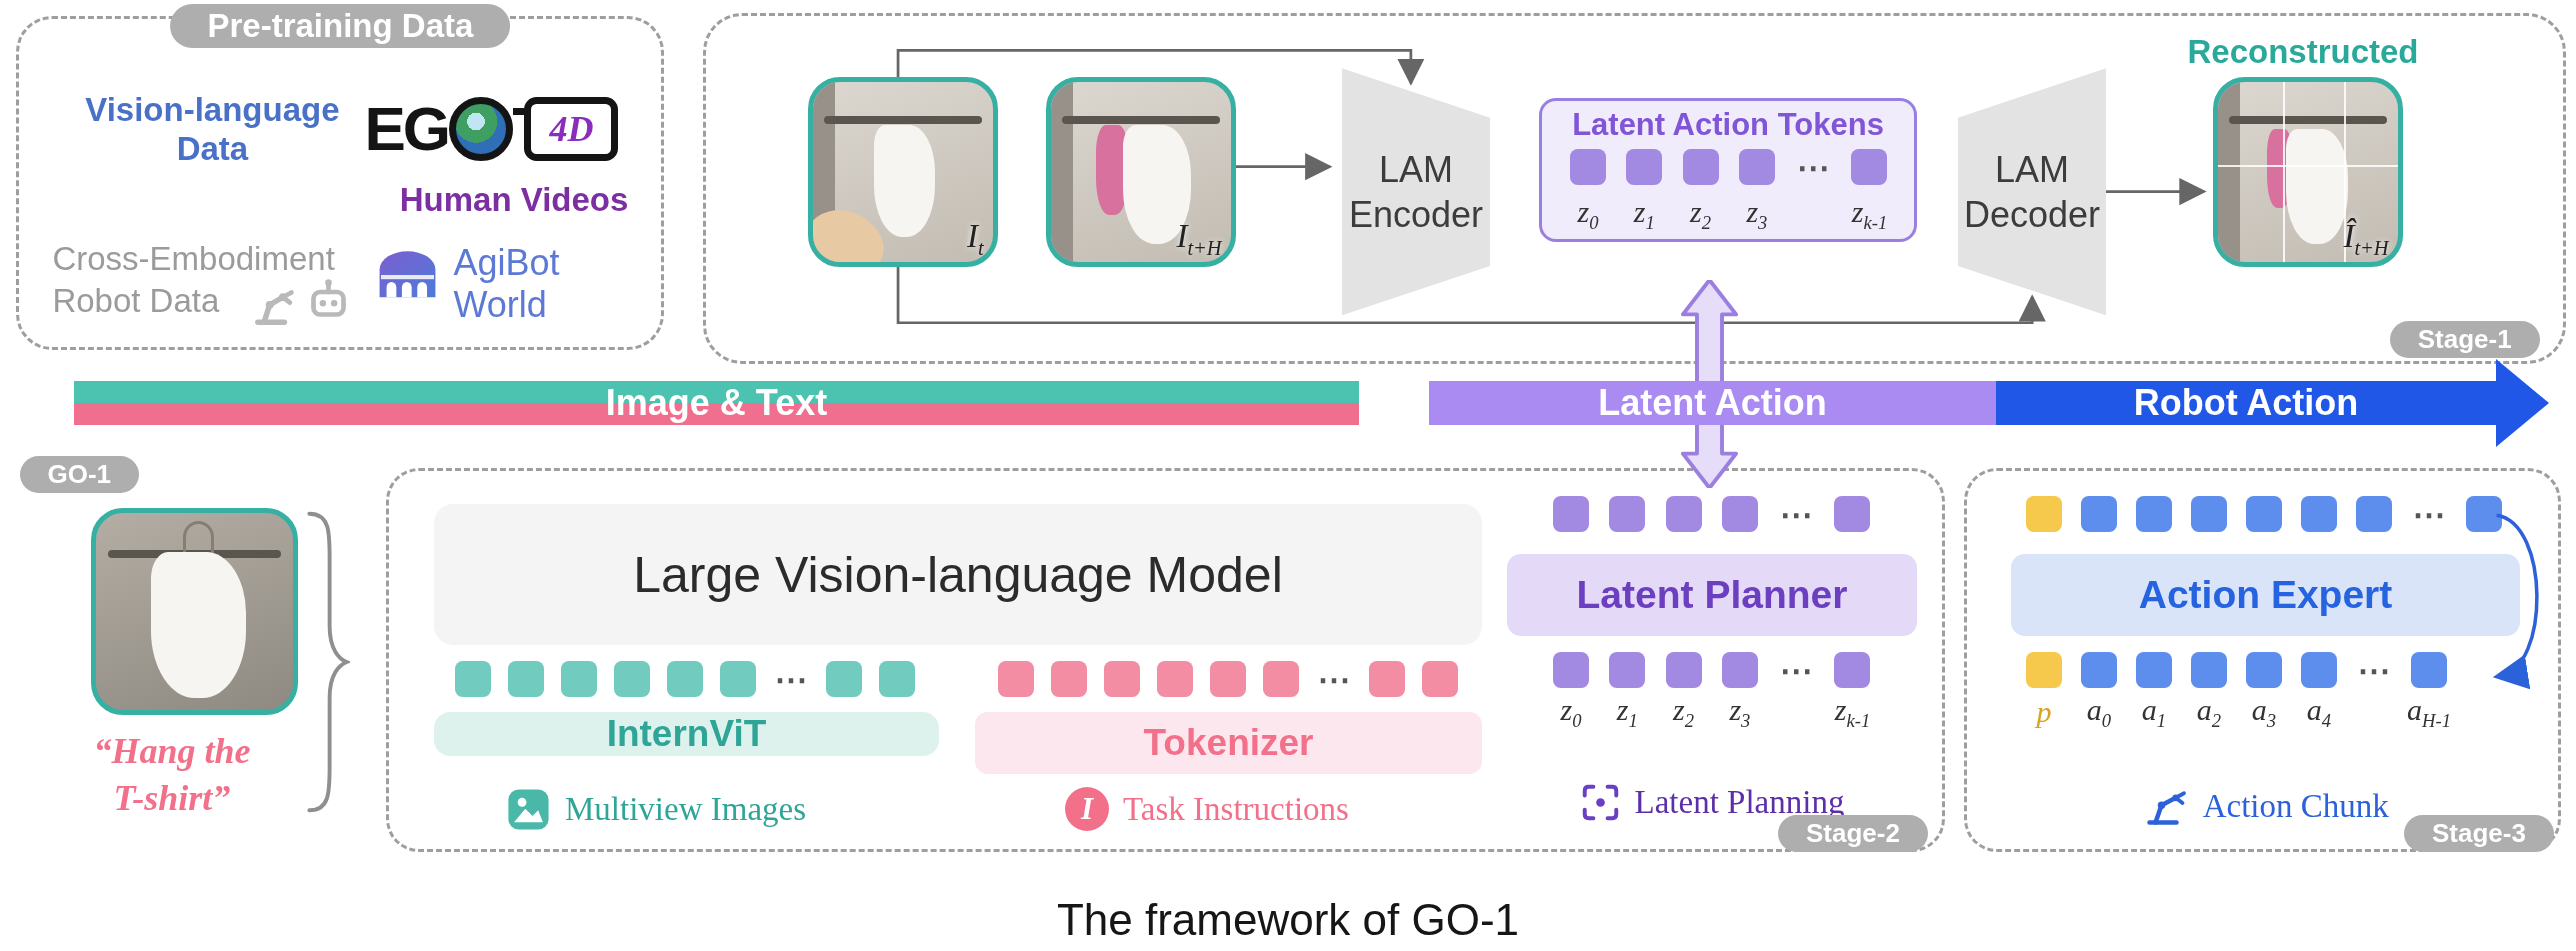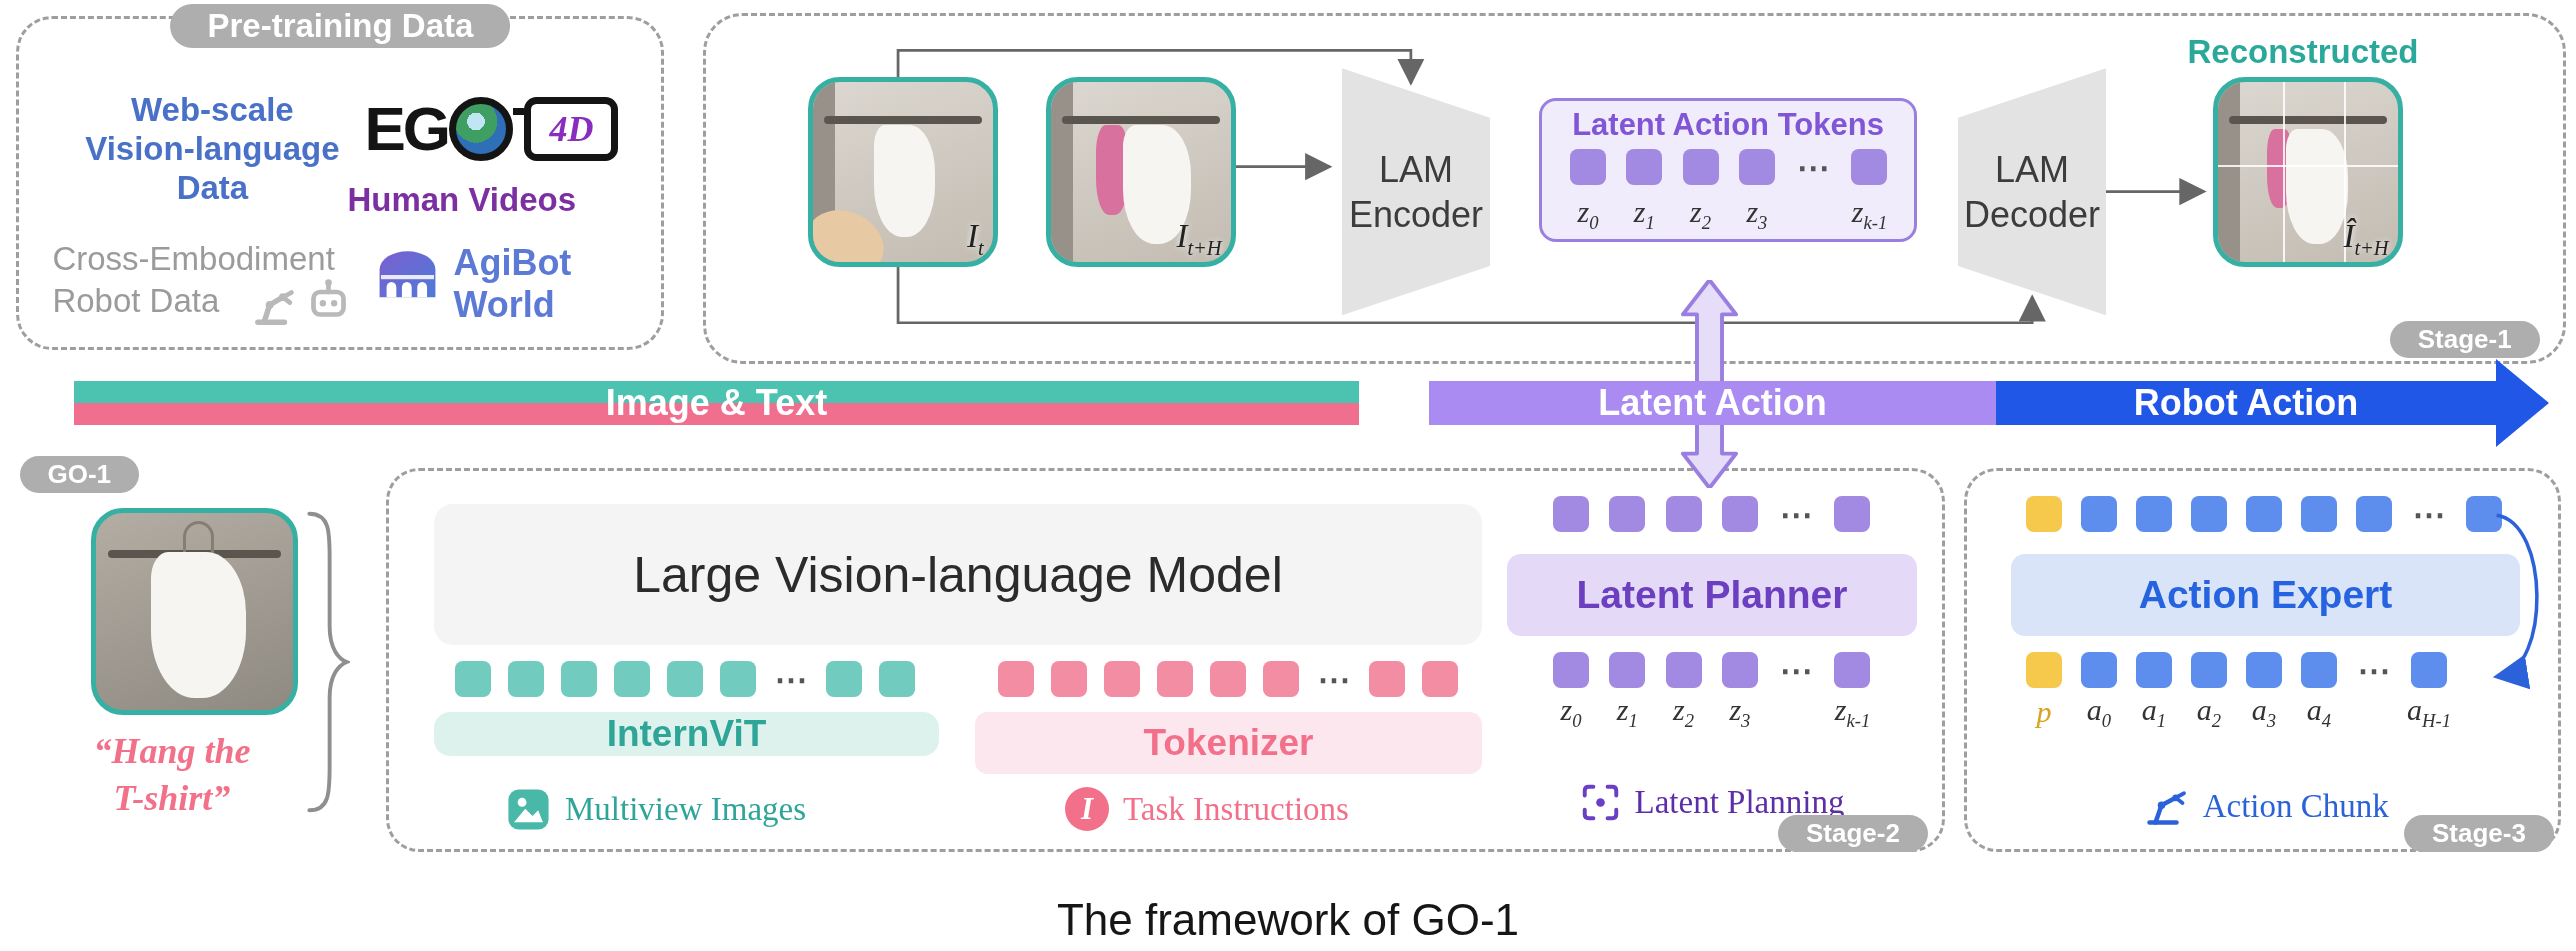--- a/index.html
+++ b/index.html
@@ -65,33 +65,32 @@
 </head>
 <body>
 
 <div id="canvas">
 
   <div class="abs dashed" style="left:16.4px;top:16.4px;width:642px;height:328px">
     <div class="abs pill titlepill" style="left:50%;top:-15.6px;transform:translateX(-50%)">
       <span>Pre-training Data</span>
     </div>
     <div class="abs" style="left:37px;top:72px;width:312px;text-align:center;color:#4a71c8;font-weight:bold;font-size:33px;line-height:1.18">
-      <div>Web-scale</div>
       <div>Vision-language</div>
       <div>Data</div>
     </div>
     <div class="abs ego" style="left:345px;top:78px">
       <span class="ego-eg">EG</span>
       <span class="lens1"></span>
       <span class="bridge"></span>
       <span class="lens2">
           <span>4D</span>
         </span>
     </div>
-    <div class="abs" style="left:328px;top:162px;width:281px;text-align:left;color:#7b2fa0;font-weight:bold;font-size:33px">Human Videos</div>
+    <div class="abs" style="left:328px;top:162px;width:281px;text-align:right;color:#7b2fa0;font-weight:bold;font-size:33px">Human Videos</div>
     <div class="abs" style="left:33px;top:219px;width:328px;color:#9b9b9b;font-size:33px;line-height:1.25">
       <div>Cross-Embodiment</div>
       <div>Robot Data</div>
     </div>
     <svg class="abs" style="left:227px;top:261px" width="55" height="50" viewBox="0 0 64 64">
       <path d="M12 54 H46" stroke="#b9b9b9" stroke-width="7" stroke-linecap="round" fill="none"></path>
       <path d="M20 54 L27 32 L44 22" stroke="#b9b9b9" stroke-width="7" stroke-linecap="round" stroke-linejoin="round" fill="none"></path>
       <circle cx="27" cy="32" r="5" fill="#b9b9b9"></circle>
         <circle cx="44" cy="22" r="5" fill="#b9b9b9"></circle>
       <path d="M44 22 L55 16 M44 22 L53 29" stroke="#b9b9b9" stroke-width="6" stroke-linecap="round" fill="none"></path>
@@ -109,21 +108,21 @@
         <stop offset="0" stop-color="#7b5fd0"></stop>
             <stop offset="1" stop-color="#4f7ad8"></stop>
           </linearGradient>
         </defs>
       <path d="M4 36 L4 16 A20 13 0 0 1 44 16 L44 36 Z" fill="url(#agrad)"></path>
       <rect x="5" y="20" width="38" height="3" fill="#fff" opacity="0.85"></rect>
       <path d="M9 36 v-7 a3.5 4 0 0 1 7 0 v7 z" fill="#fff"></path>
       <path d="M20 36 v-7 a3.5 4 0 0 1 7 0 v7 z" fill="#fff"></path>
       <path d="M31 36 v-7 a3.5 4 0 0 1 7 0 v7 z" fill="#fff"></path>
     </svg>
-    <div class="abs" style="left:434px;top:223px;color:#5c79d6;font-weight:bold;font-size:36px;line-height:1.15">
+    <div class="abs" style="left:434px;top:223px;color:#5c79d6;font-weight:normal;font-size:36px;line-height:1.15">
       <div>AgiBot</div>
       <div>World</div>
     </div>
   </div>
 
   <div class="abs dashed" style="left:703px;top:13.3px;width:1857px;height:345px;border-radius:39px">
     <svg class="abs" style="left:0;top:0;pointer-events:none" width="1857" height="345" viewBox="0 0 2377 442">
       <defs>
         <marker id="ah1" markerWidth="12" markerHeight="12" refX="9" refY="5" orient="auto">
           <path d="M0 0 L10 5 L0 10 Z" fill="#666"></path>

